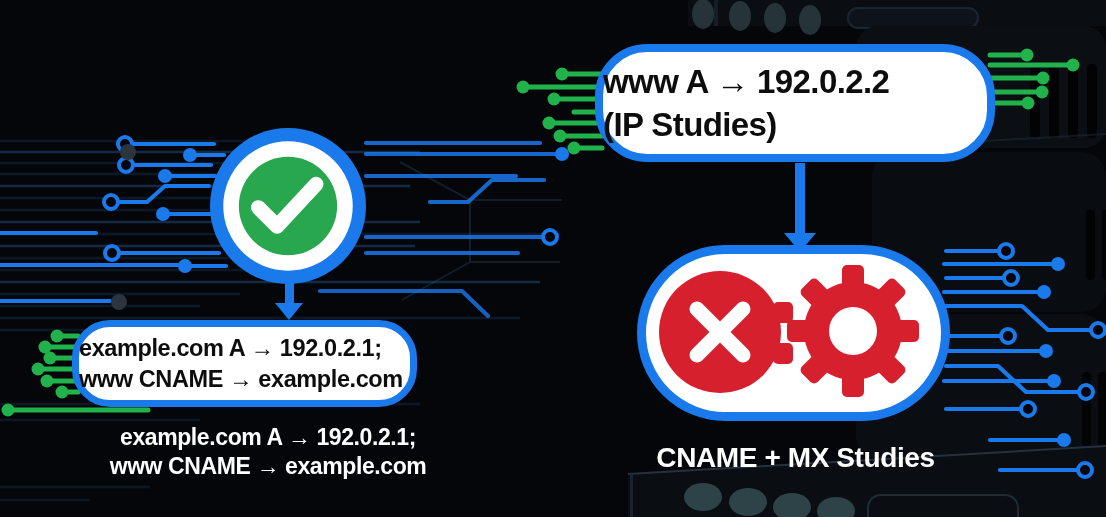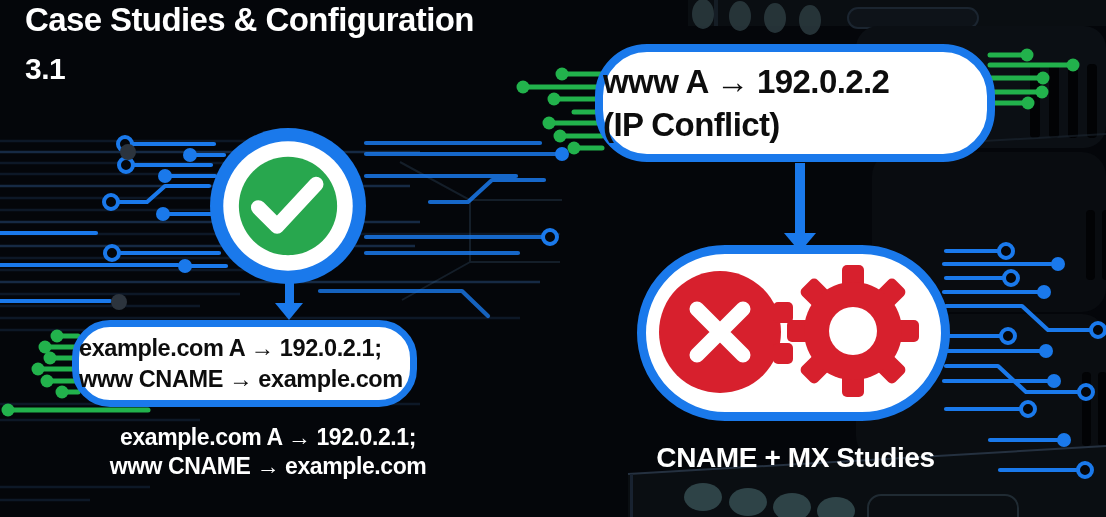--- a/index.html
+++ b/index.html
@@ -208,24 +208,20 @@
         <circle cx="560" cy="136" r="6.5" fill="#22b24c"></circle>
         <circle cx="574" cy="148" r="6.5" fill="#22b24c"></circle>
         <circle cx="1027" cy="55" r="6.5" fill="#22b24c"></circle>
         <circle cx="1073" cy="65" r="6.5" fill="#22b24c"></circle>
         <circle cx="1043" cy="78" r="6.5" fill="#22b24c"></circle>
         <circle cx="1042" cy="92" r="6.5" fill="#22b24c"></circle>
         <circle cx="1028" cy="103" r="6.5" fill="#22b24c"></circle>
       </g>
   </svg>
 
-  <header class="title-block">
-    <h1>Case Studies &amp; Configuration</h1>
-    <div class="section-num">3.1</div>
-  </header>
 
   <div class="check-badge">
     <svg viewBox="0 0 100 100">
       <circle cx="50" cy="50" r="50" fill="var(--accent-blue)"></circle>
       <circle cx="50" cy="50" r="41.5" fill="#ffffff"></circle>
       <circle cx="50" cy="50" r="31.5" fill="var(--success-green)"></circle>
       <path d="M31 51 l12 12 l25 -27" stroke="#ffffff" stroke-width="9.5" fill="none" stroke-linecap="round" stroke-linejoin="round"></path>
     </svg>
   </div>
 
@@ -239,21 +235,21 @@
     <div>www CNAME → example.com</div>
   </div>
 
   <div class="caption cap-l">
     <div>example.com A → 192.0.2.1;</div>
     <div>www CNAME → example.com</div>
   </div>
 
   <div class="record-box box-r">
     <div>www A → 192.0.2.2</div>
-    <div>(IP Conflict)</div>
+    <div>(IP Studies)</div>
   </div>
 
   <div class="arrow arrow-r">
     <span class="shaft"></span>
     <span class="head"></span>
   </div>
 
   <div class="error-pill">
     <svg viewBox="0 0 313 176">
       <g>

